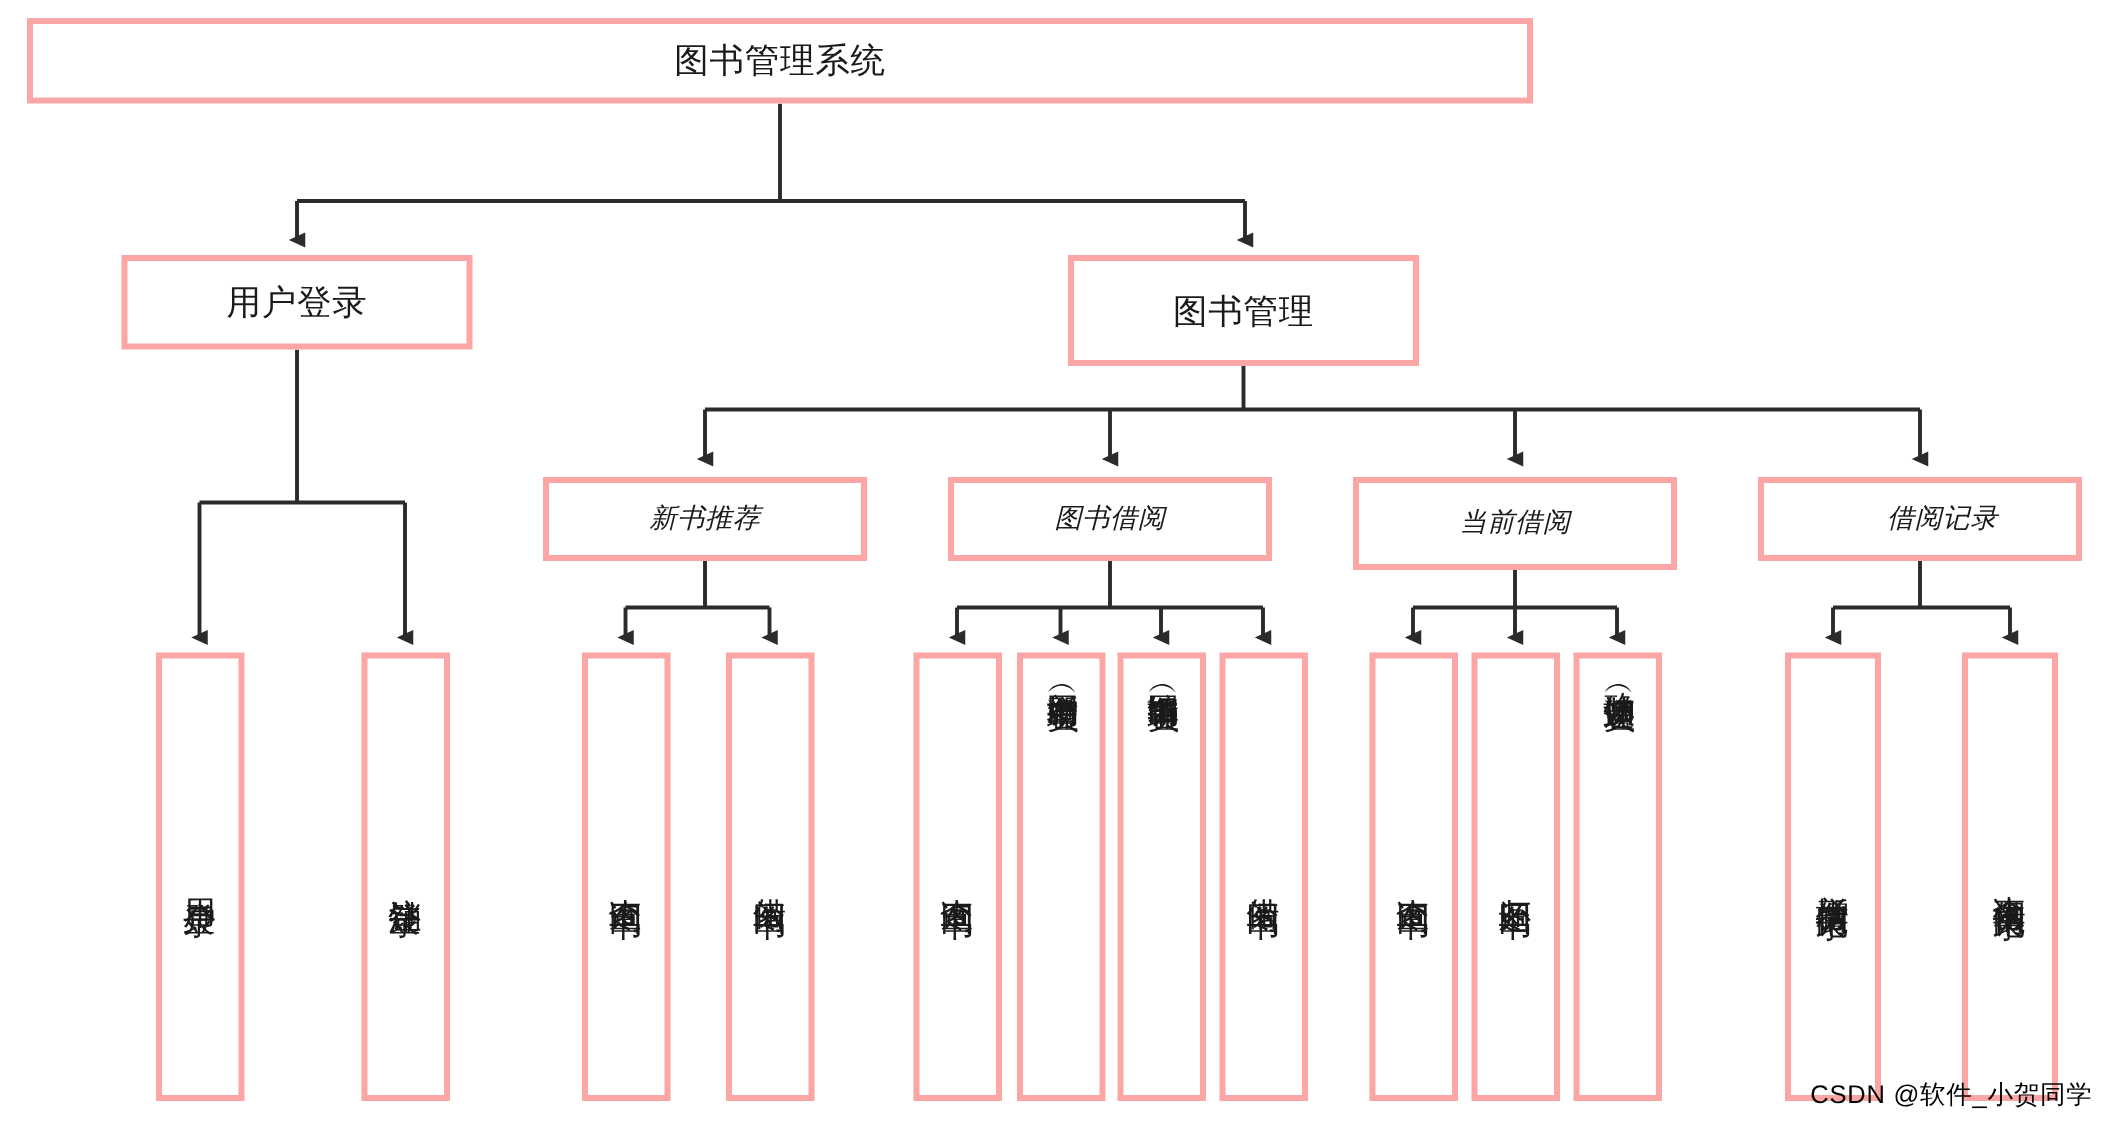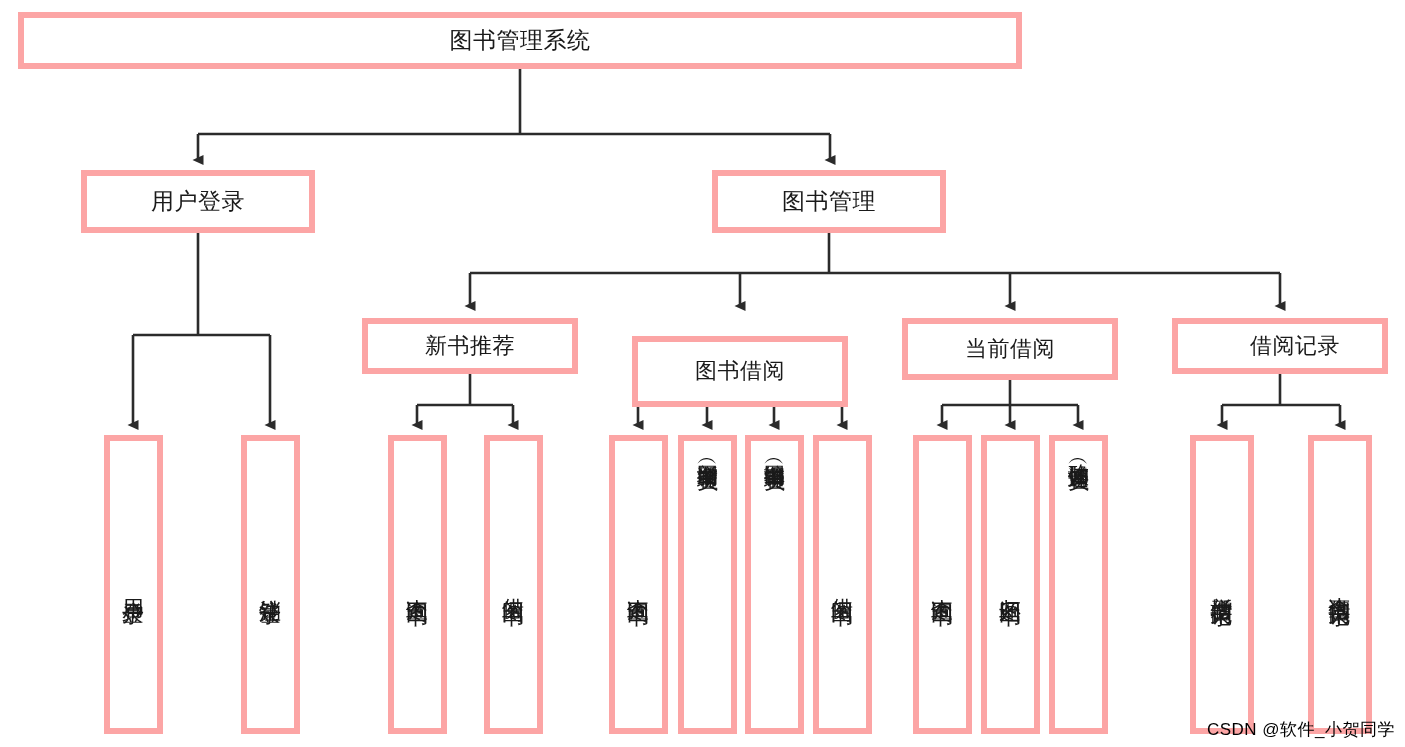--- a/index.html
+++ b/index.html
@@ -21,41 +21,42 @@
   #diagram-svg {
     position: absolute;
     left: 0;
     top: 0;
     width: 1405px;
     height: 747px;
   }
   .node {
     position: absolute;
     box-sizing: border-box;
-    border: 6px solid #fca5a5;
+    border: 4px solid #fca5a5;
     background: #ffffff;
     display: flex;
     align-items: center;
     justify-content: center;
     color: #1a1a1a;
     text-align: center;
     z-index: 2;
   }
   .node-label {
     display: block;
     line-height: 1.22;
     letter-spacing: 0.5px;
   }
   
   .node.horiz .node-label {
     font-size: 23px;
     white-space: nowrap;
   }
   .node.lvl3 .node-label {
-    font-size: 22px;
+    font-size: 18px;
+    font-style: italic;
   }
   
   .node.vert {
     align-items: flex-start;
     padding-top: 6px;
   }
   .node.vert .node-label {
     writing-mode: vertical-rl;
     text-orientation: upright;
     font-size: 22px;
@@ -139,29 +140,29 @@
   </svg>
 
   <div class="node horiz" style="left:18px; top:12px; width:1004px; height:57px;">
     <span class="node-label">图书管理系统</span>
   </div>
 
   <div class="node horiz" style="left:81px; top:170px; width:234px; height:63px;">
     <span class="node-label">用户登录</span>
   </div>
 
-  <div class="node horiz" style="left:712px; top:170px; width:234px; height:63px;">
+  <div class="node horiz" style="left:712px; top:170px; width:234px; height:74px;">
     <span class="node-label">图书管理</span>
   </div>
 
   <div class="node lvl3" style="left:362px; top:318px; width:216px; height:56px;">
     <span class="node-label">新书推荐</span>
   </div>
 
-  <div class="node lvl3" style="left:632px; top:336px; width:216px; height:71px;">
+  <div class="node lvl3" style="left:632px; top:318px; width:216px; height:56px;">
     <span class="node-label">图书借阅</span>
   </div>
 
   <div class="node lvl3" style="left:902px; top:318px; width:216px; height:62px;">
     <span class="node-label">当前借阅</span>
   </div>
 
   <div class="node lvl3" style="left:1172px; top:318px; width:216px; height:56px;padding-left:30px;">
     <span class="node-label">借阅记录</span>
   </div>

